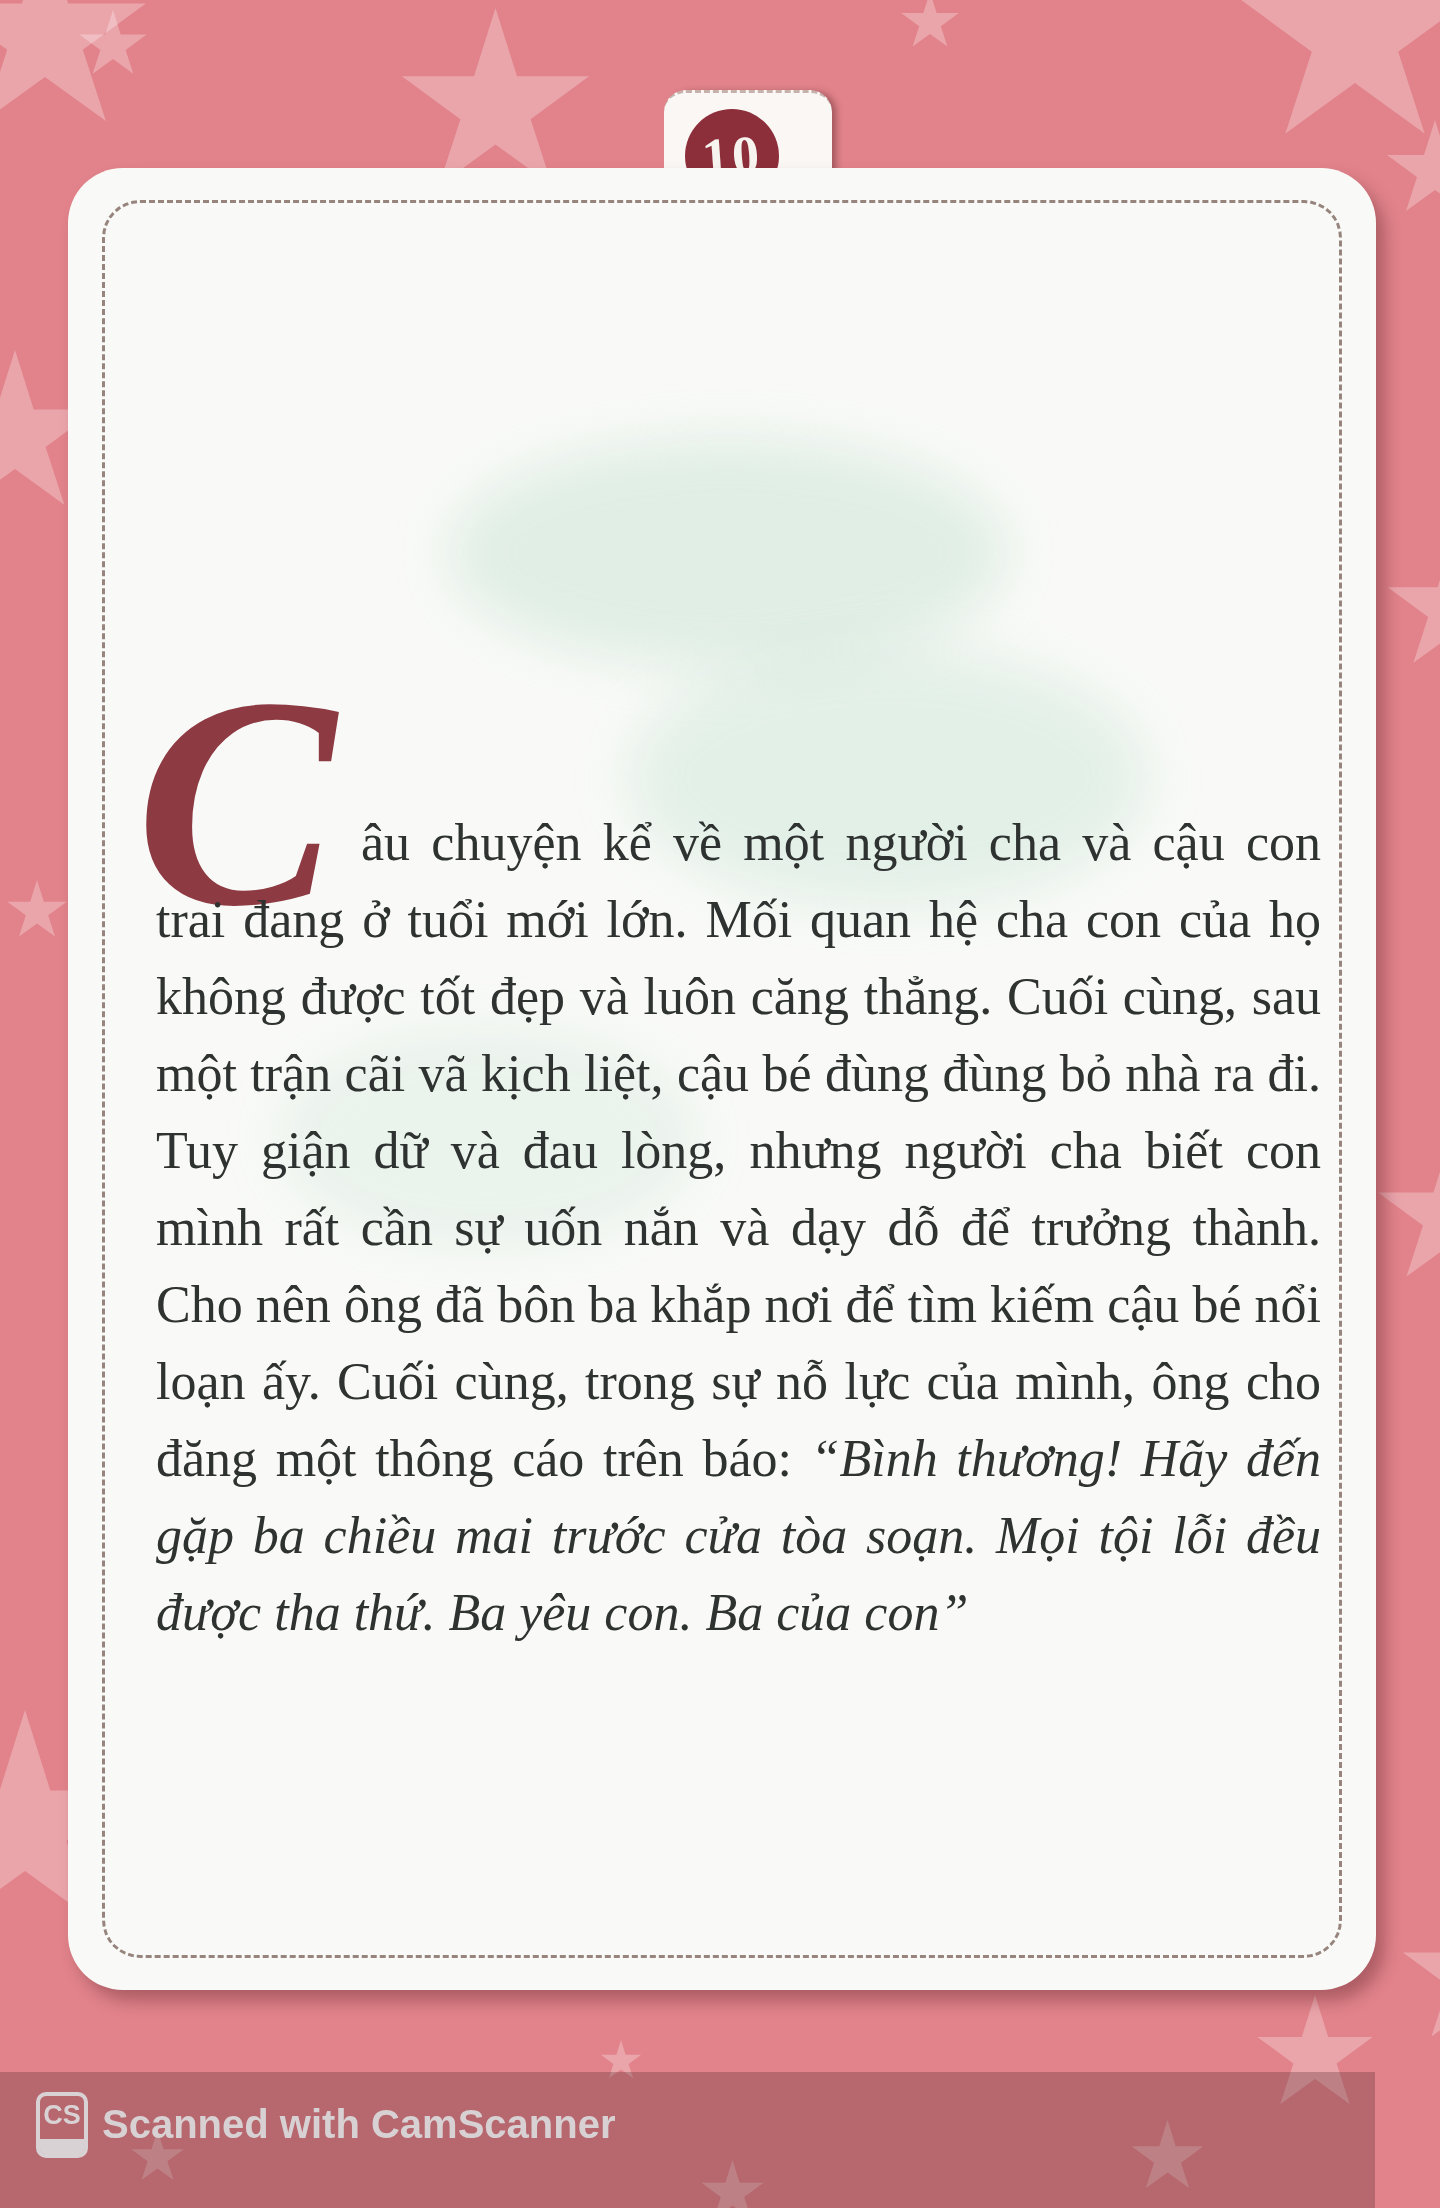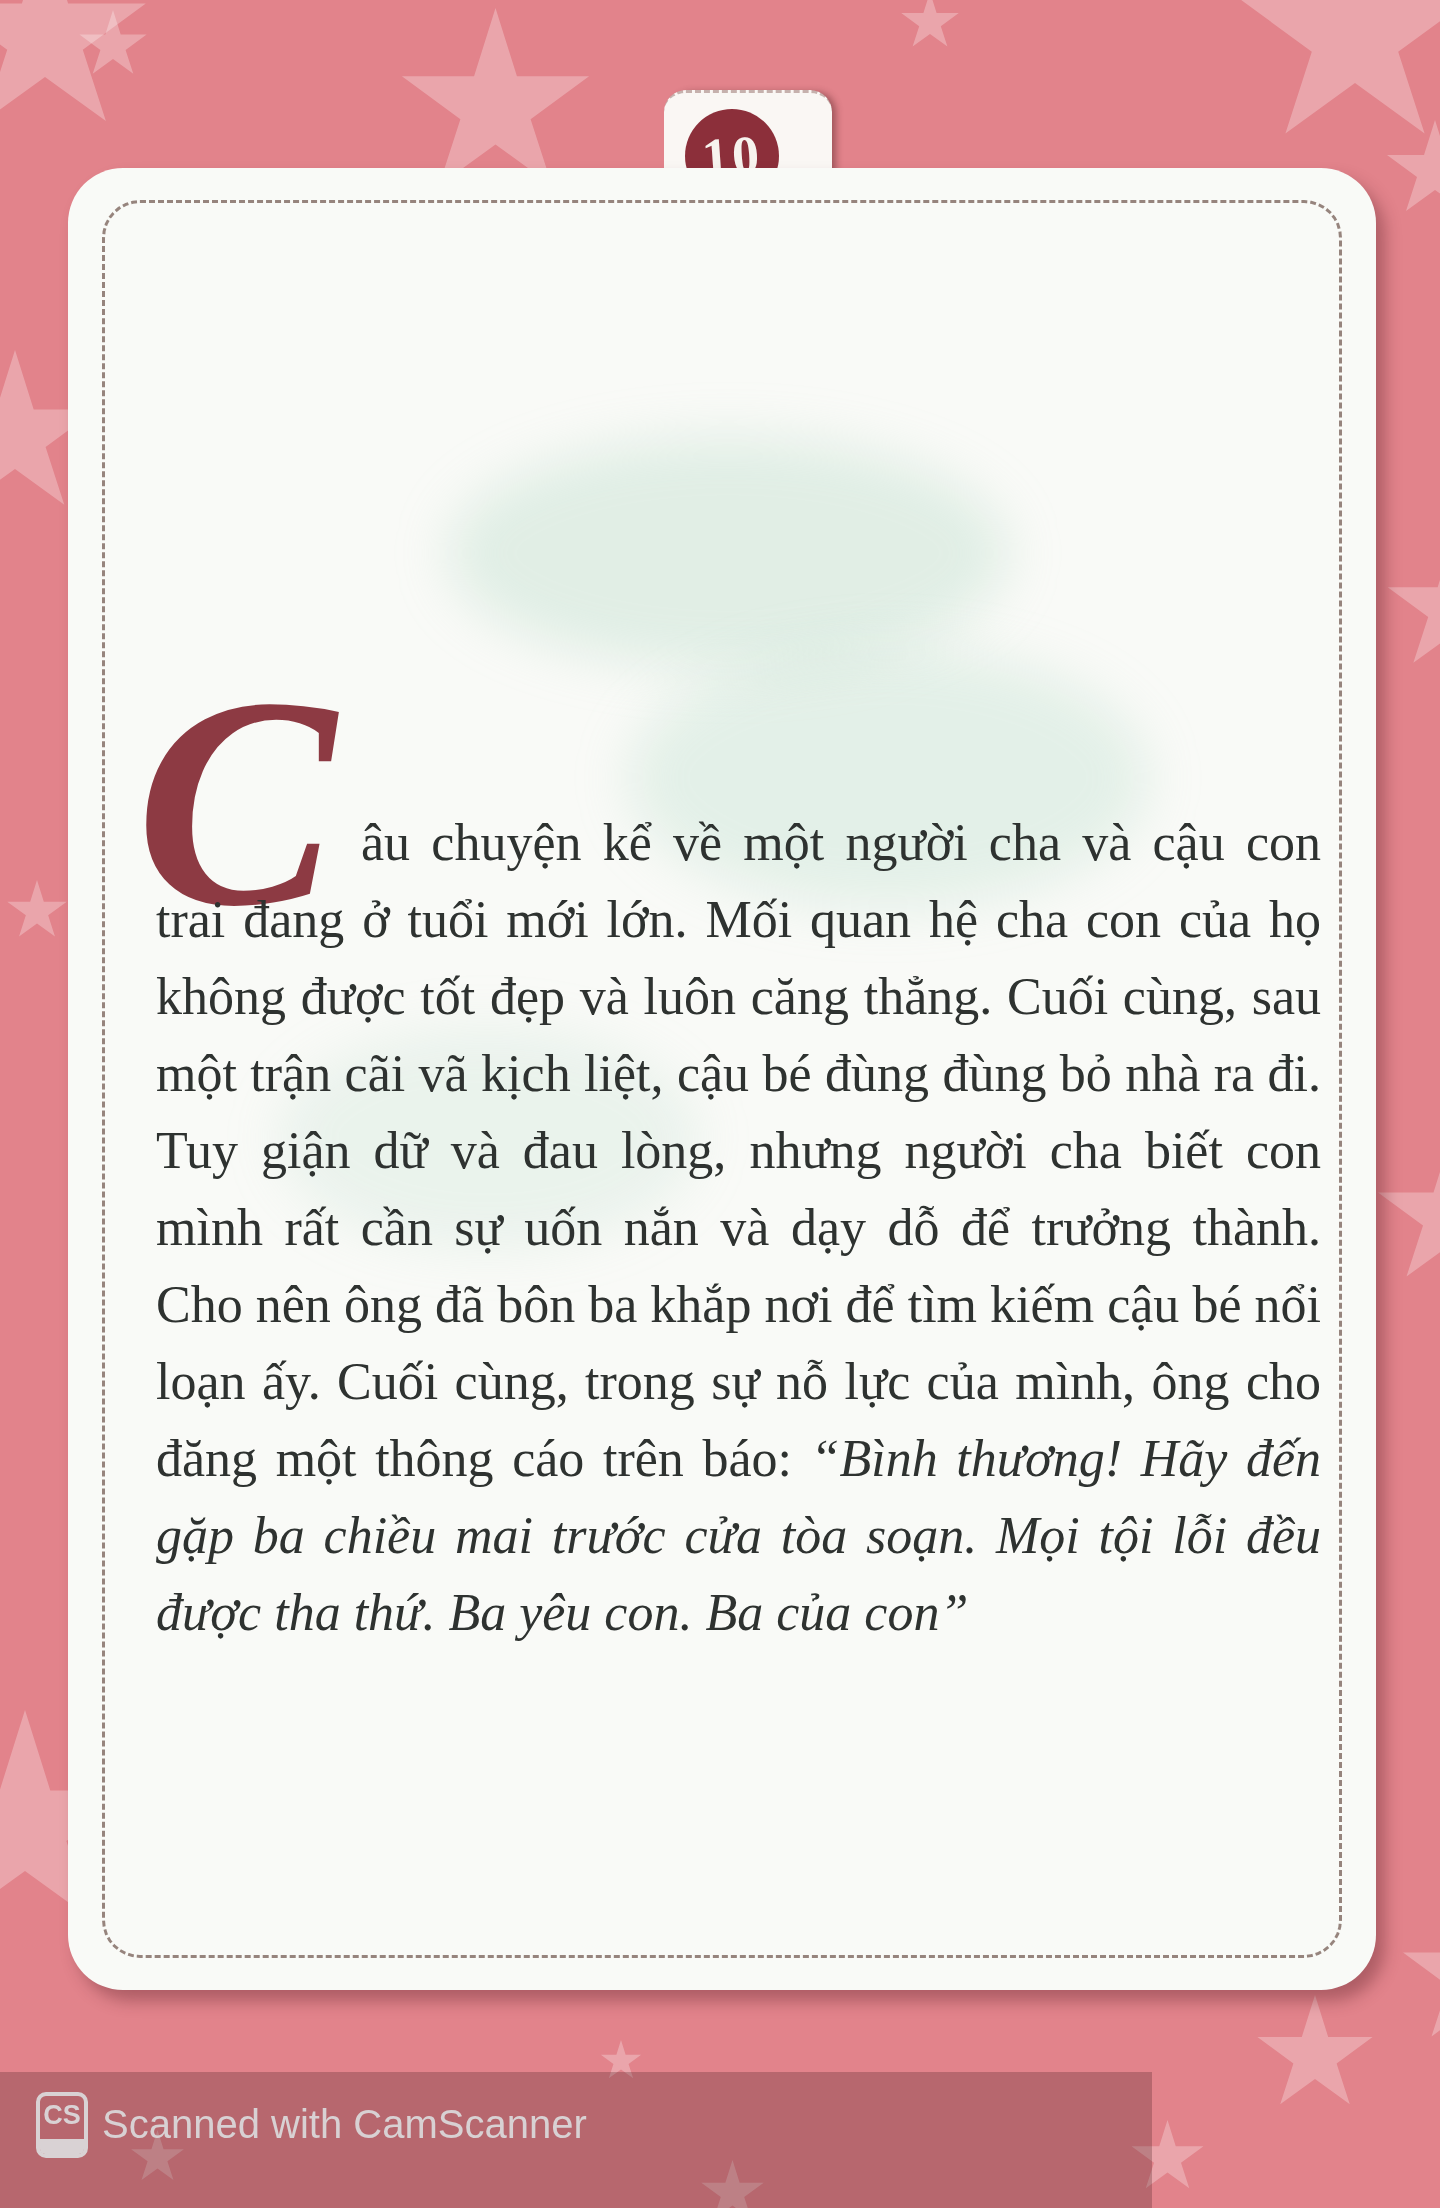--- a/index.html
+++ b/index.html
@@ -35,30 +35,30 @@
   .dropcap{position:absolute;left:136px;top:652px;font-size:300px;line-height:1;
         font-style:italic;font-weight:bold;color:#8d3a43;font-family:"Liberation Serif",serif;}
 
   
   .story{position:absolute;left:140px;top:788px;width:1165px;margin:16px;
         font-size:52px;line-height:77px;color:#2e3230;text-align:justify;
         text-indent:205px;font-family:"Liberation Serif",serif;}
   .story .quote{font-style:italic;}
 
   
-  .footer{position:absolute;left:0;top:2072px;width:1152px;height:136px;
+  .footer{position:absolute;left:0;top:2072px;width:1375px;height:136px;
         background:rgba(62,22,28,0.26);}
   .cs-logo{position:absolute;left:36px;top:20px;width:44px;height:58px;
         border:4px solid #d9d2d4;border-radius:10px;}
   .cs-letters{position:absolute;left:0;right:0;top:4px;text-align:center;
         font-family:"Liberation Sans",sans-serif;font-weight:bold;font-size:27px;color:#d9d2d4;}
   .cs-bar{position:absolute;left:0;right:0;bottom:0;height:15px;background:#d9d2d4;
         border-radius:0 0 5px 5px;}
   .cs-caption{position:absolute;left:102px;top:30px;font-family:"Liberation Sans",sans-serif;
-        font-size:40px;color:#d8d1d3;}
+        font-size:40px;color:#d8d1d3;font-weight:bold;}
 </style>
 </head>
 <body>
 
 <div class="page">
 
   <div class="star" style="left:-60px;top:-70px;width:210px;height:210px;"></div>
   <div class="star" style="left:78px;top:10px;width:70px;height:70px;"></div>
   <div class="star" style="left:398px;top:8px;width:195px;height:195px;"></div>
   <div class="star" style="left:900px;top:-8px;width:60px;height:60px;"></div>

